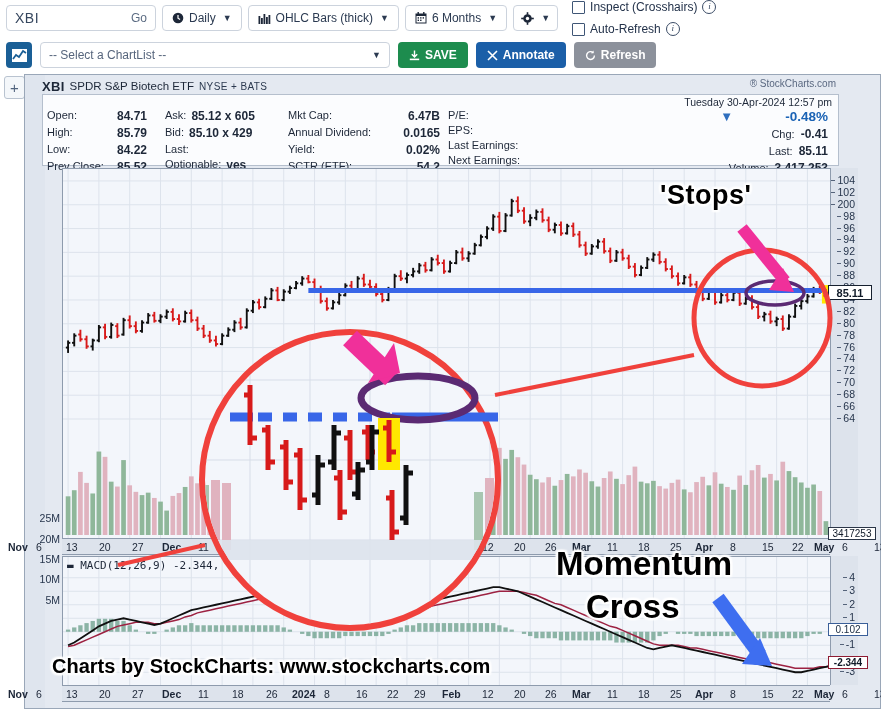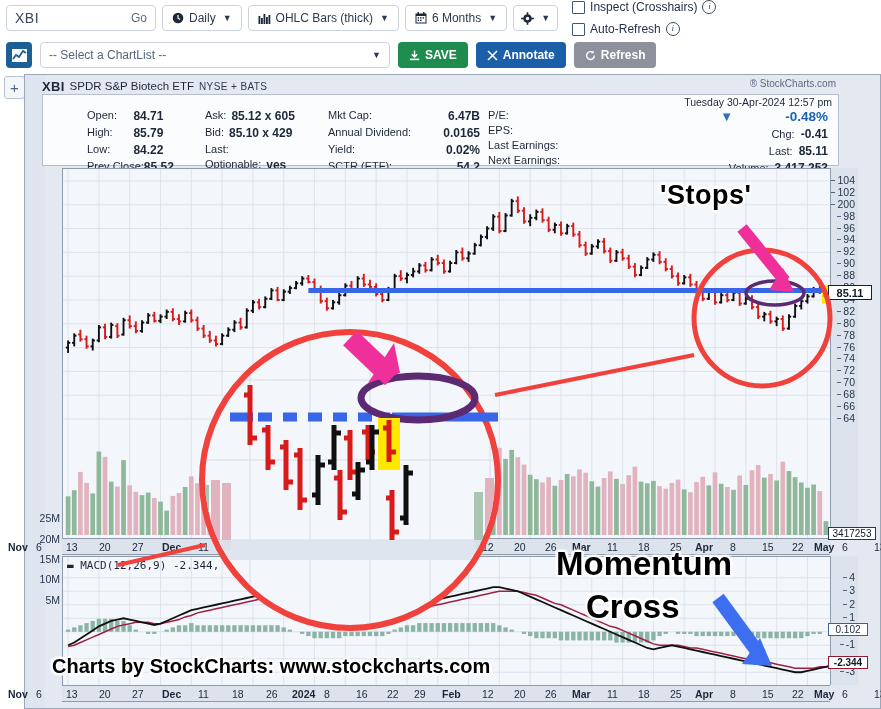--- a/index.html
+++ b/index.html
@@ -80,21 +80,21 @@
   
   .quote{
     position:absolute;left:42px;top:94px;width:797px;height:72px;
     background:#fbfcfe;border:1px solid #b5bfcd;box-sizing:border-box;
   }
   .qdate{position:absolute;right:6px;top:1px;font-size:10.5px;color:#1d2738;white-space:nowrap;}
   .qgrid{position:absolute;left:4px;top:14px;width:790px;display:flex;}
   .qcol{display:flex;flex-direction:column;gap:3px;}
   .qc1{width:118px;}.qc2{width:123px;}.qc3{width:160px;}.qc4{width:175px;}
   .qc5{width:205px;align-items:flex-end;}
-  .qline{font-size:11px;color:#1d2738;white-space:nowrap;display:flex;margin-left:40px;}
+  .qline{font-size:11px;color:#1d2738;white-space:nowrap;display:flex;}
   .qlab{color:#1d2738;}
   .qval{font-weight:bold;margin-left:5px;}
   .qc1 .qlab{width:62px;display:inline-block;}
   .qc1 .qval{width:46px;text-align:center;margin-left:0;font-size:12px;}
   .qc2 .qval{font-size:12px;}
   .qc3 .qlab{display:inline-block;}
   .qc3 .qval{margin-left:auto;font-size:12px;}
   .qc3 .qline{width:152px;}
   .qc4 .qline{width:170px;}
   .qpct{font-size:13.5px;font-weight:bold;color:#1b63b5;}

